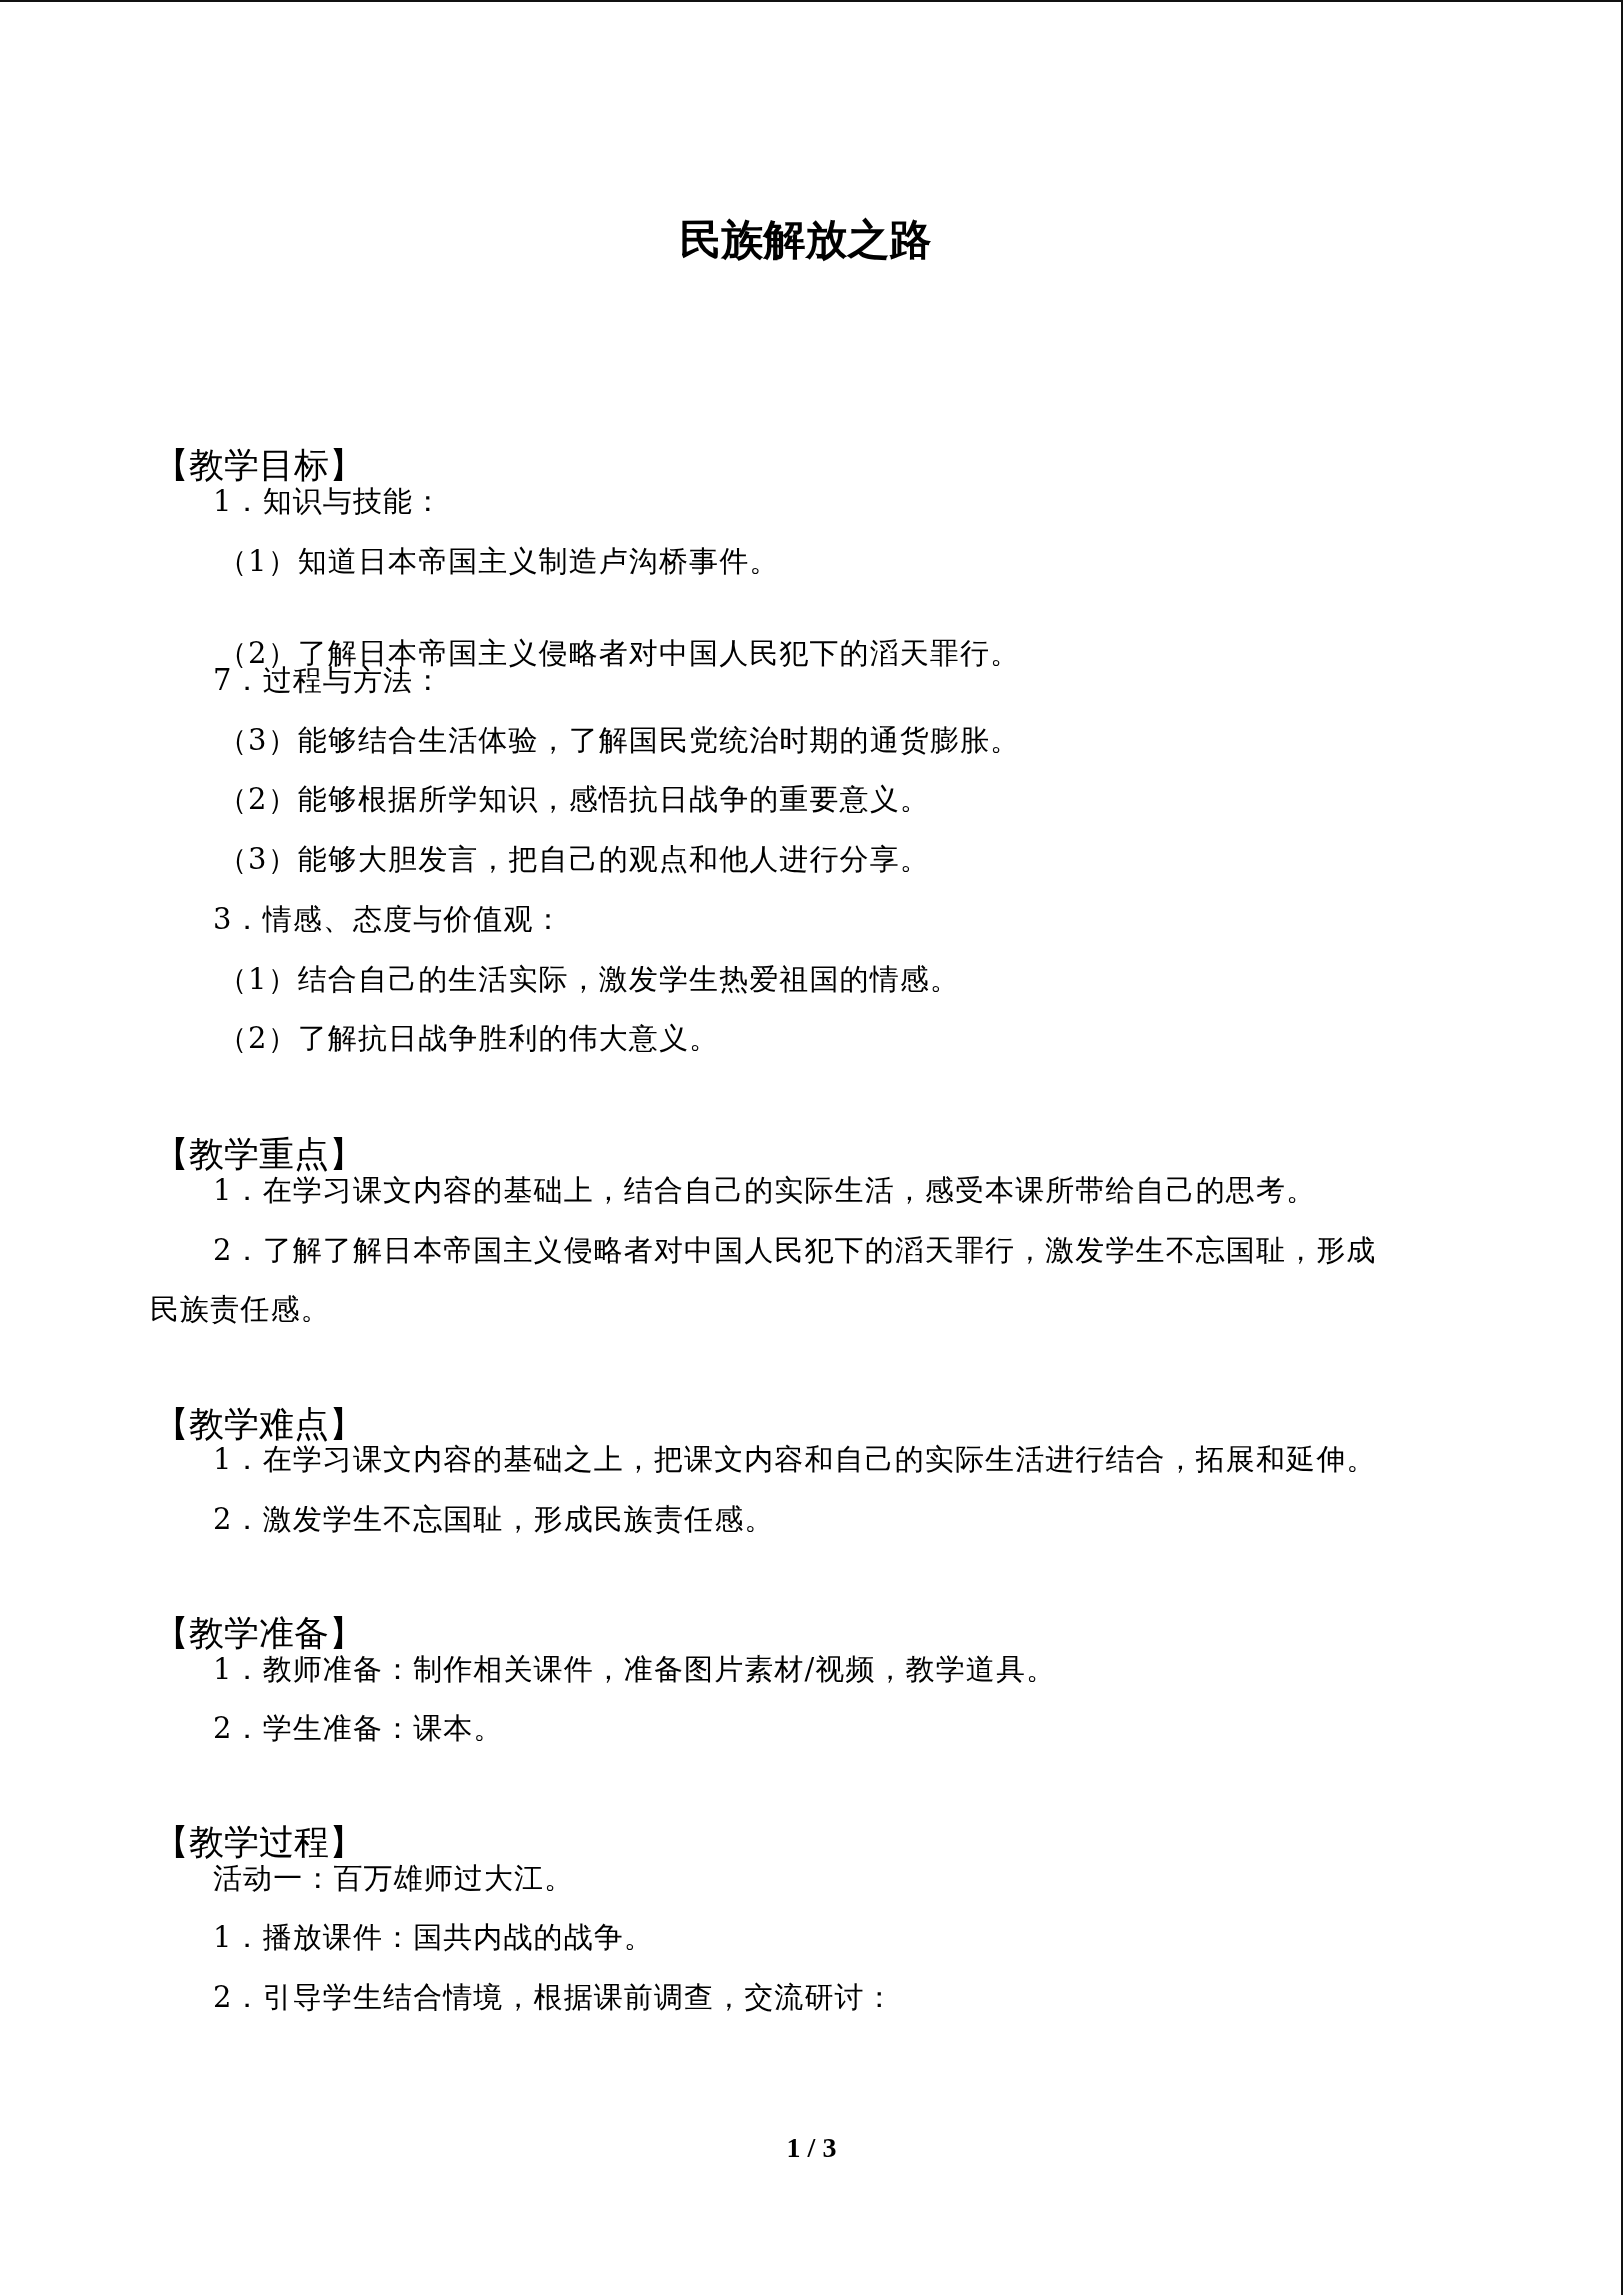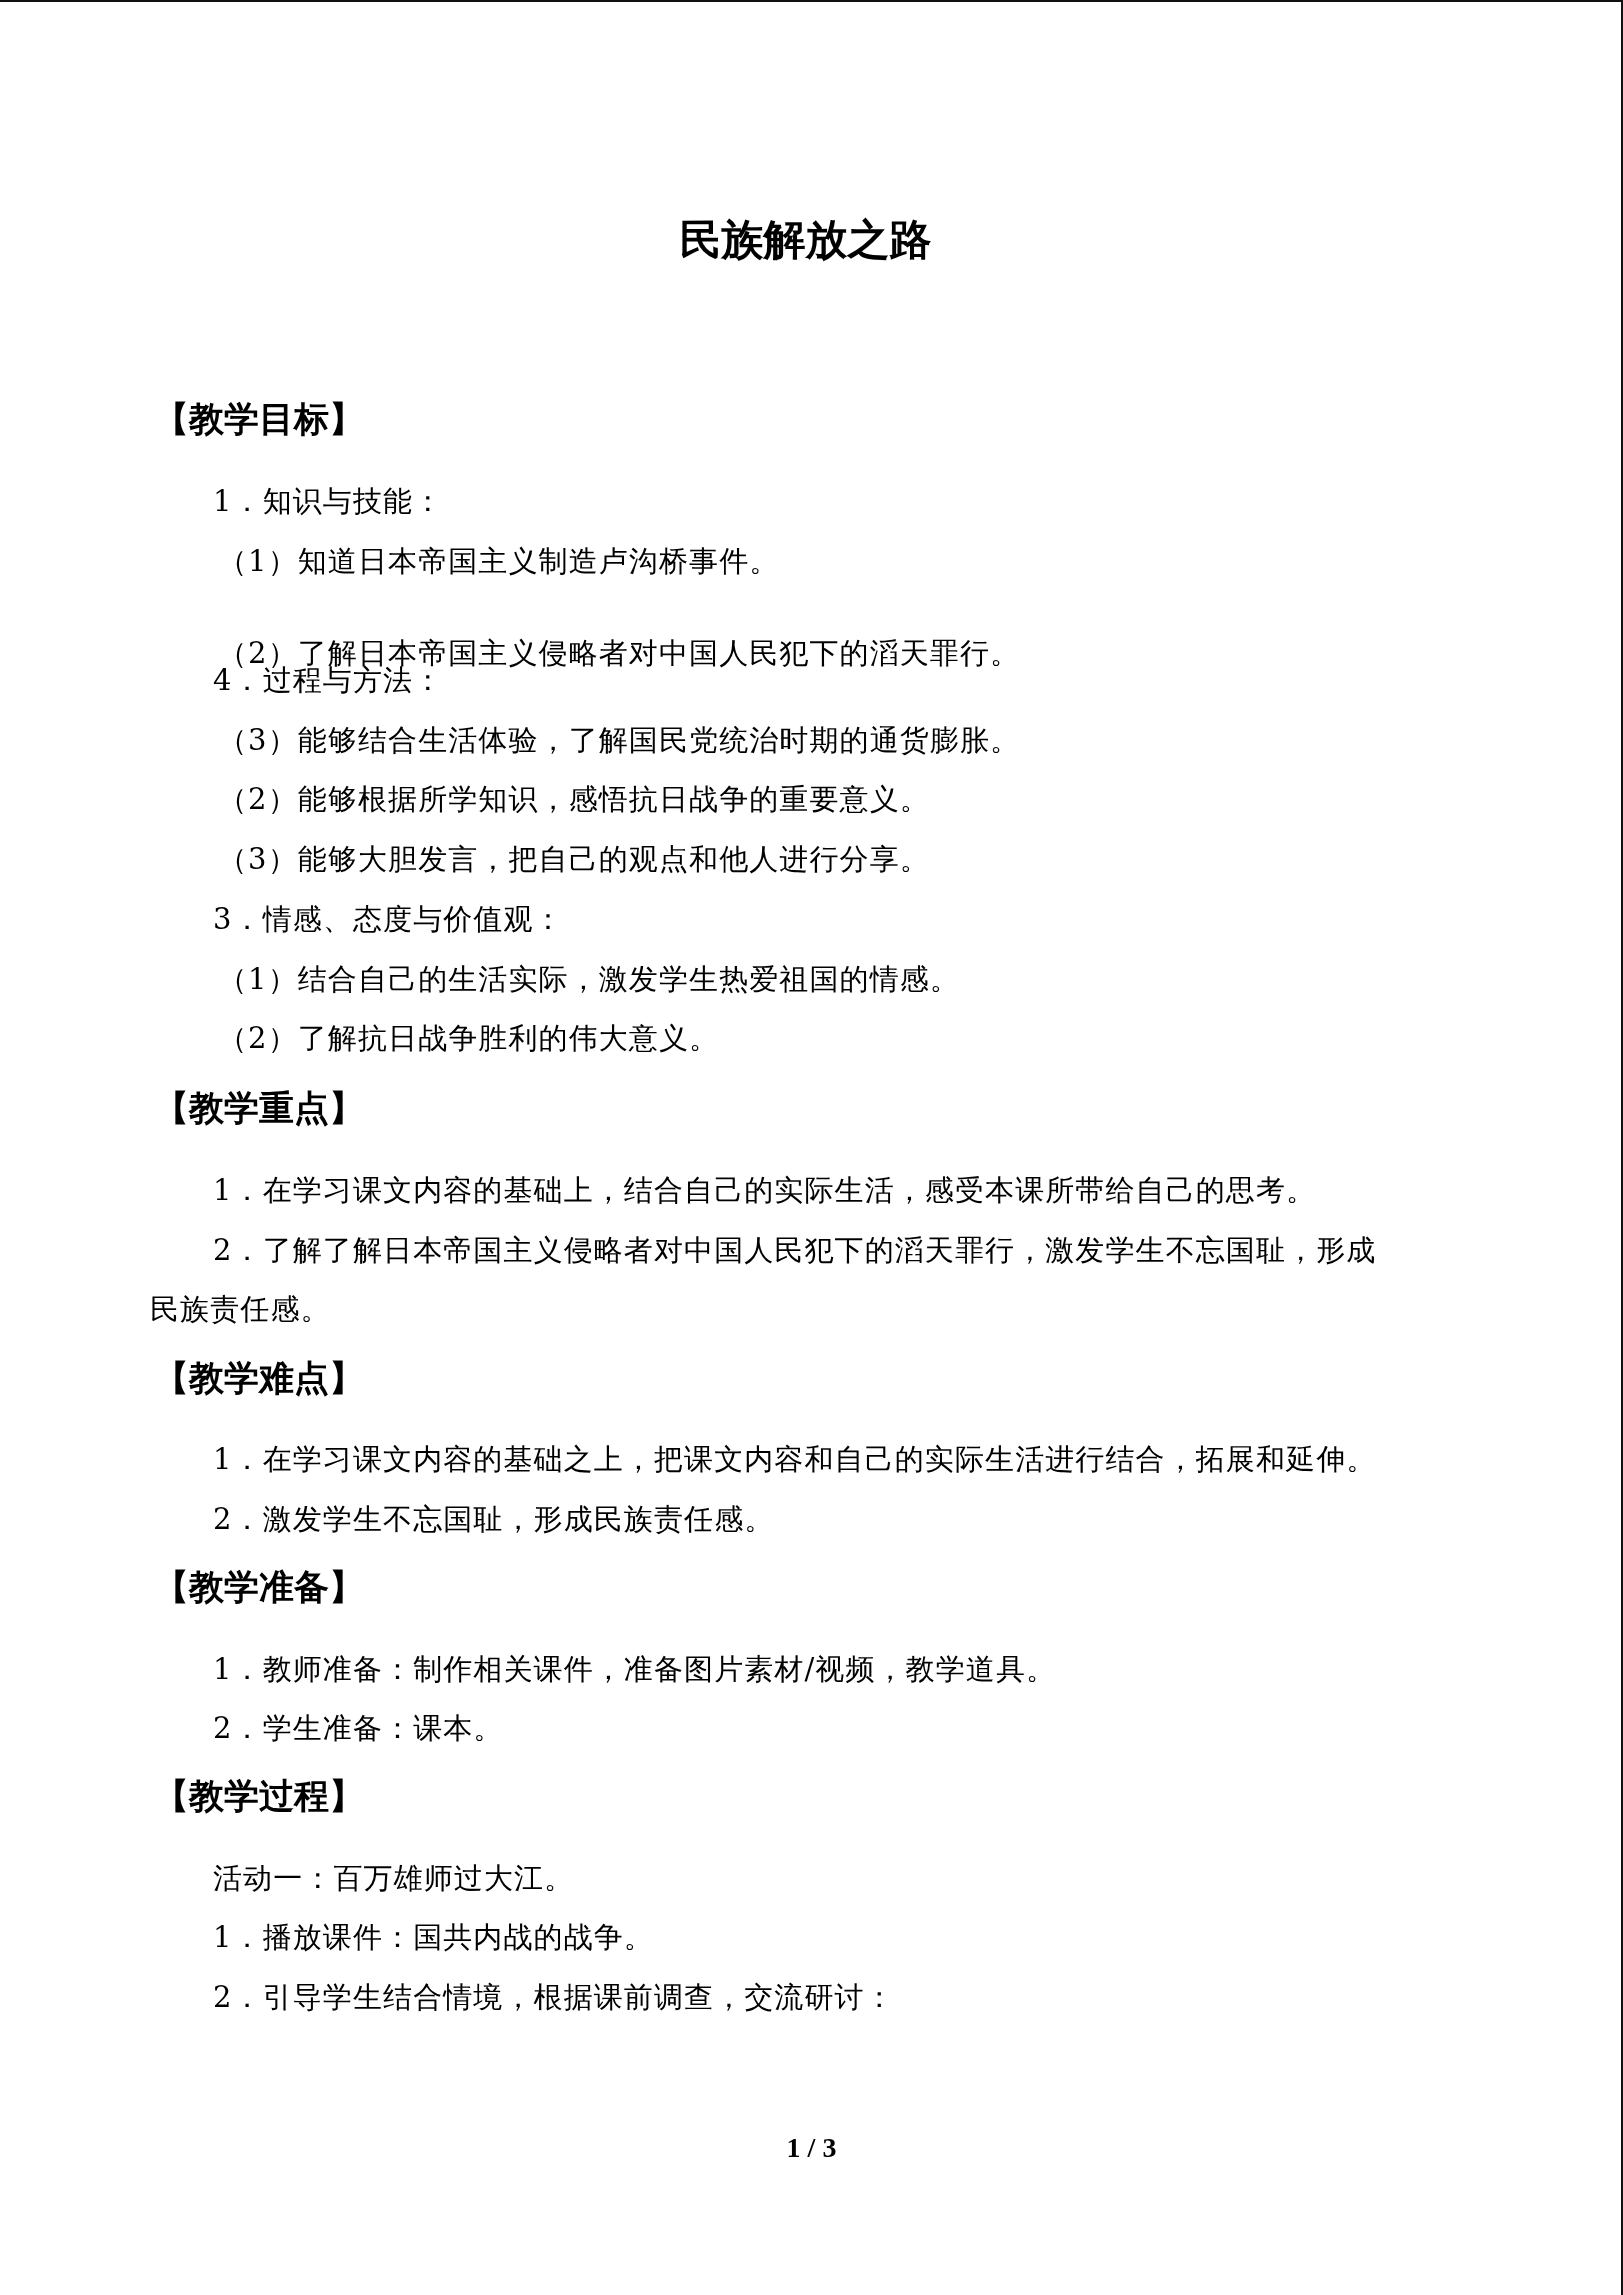--- a/index.html
+++ b/index.html
@@ -35,22 +35,23 @@
       letter-spacing: 0px;
     }
     .ln {
       position: absolute;
       white-space: nowrap;
       line-height: 41px;
     }
     .heading {
       left: 154px;
       font-size: 35px;
-      font-weight: bold;
+      font-weight: normal;
       line-height: 48px;
+      margin-top: 46px;
     }
     .body {
       font-size: 29px;
       letter-spacing: 1.1px;
     }
     .indent1 { left: 213px; }   
     .indent2 { left: 218px; }   
     .flush { left: 150px; }     
     .footer {
       position: absolute;
@@ -67,21 +68,21 @@
 <body>
 
 <div class="page-frame"></div>
 
 <div class="title">民族解放之路</div>
 
 <div class="ln heading" style="top:395px;">【教学目标】</div>
 <div class="ln body indent1" style="top:481px;text-align:center;">1．知识与技能：</div>
 <div class="ln body indent2" style="top:541px;">（1）知道日本帝国主义制造卢沟桥事件。</div>
 <div class="ln body indent2" style="top:633px;">（2）了解日本帝国主义侵略者对中国人民犯下的滔天罪行。</div>
-<div class="ln body indent1" style="top:660px;">4．过程与方法：</div>
+<div class="ln body indent1" style="top:660px;">7．过程与方法：</div>
 <div class="ln body indent2" style="top:720px;">（3）能够结合生活体验，了解国民党统治时期的通货膨胀。</div>
 <div class="ln body indent2" style="top:779px;">（2）能够根据所学知识，感悟抗日战争的重要意义。</div>
 <div class="ln body indent2" style="top:839px;">（3）能够大胆发言，把自己的观点和他人进行分享。</div>
 <div class="ln body indent1" style="top:899px;">3．情感、态度与价值观：</div>
 <div class="ln body indent2" style="top:959px;">（1）结合自己的生活实际，激发学生热爱祖国的情感。</div>
 <div class="ln body indent2" style="top:1018px;">（2）了解抗日战争胜利的伟大意义。</div>
 
 <div class="ln heading" style="top:1084px;">【教学重点】</div>
 <div class="ln body indent1" style="top:1170px;">1．在学习课文内容的基础上，结合自己的实际生活，感受本课所带给自己的思考。</div>
 <div class="ln body indent1" style="top:1230px;">2．了解了解日本帝国主义侵略者对中国人民犯下的滔天罪行，激发学生不忘国耻，形成</div>

